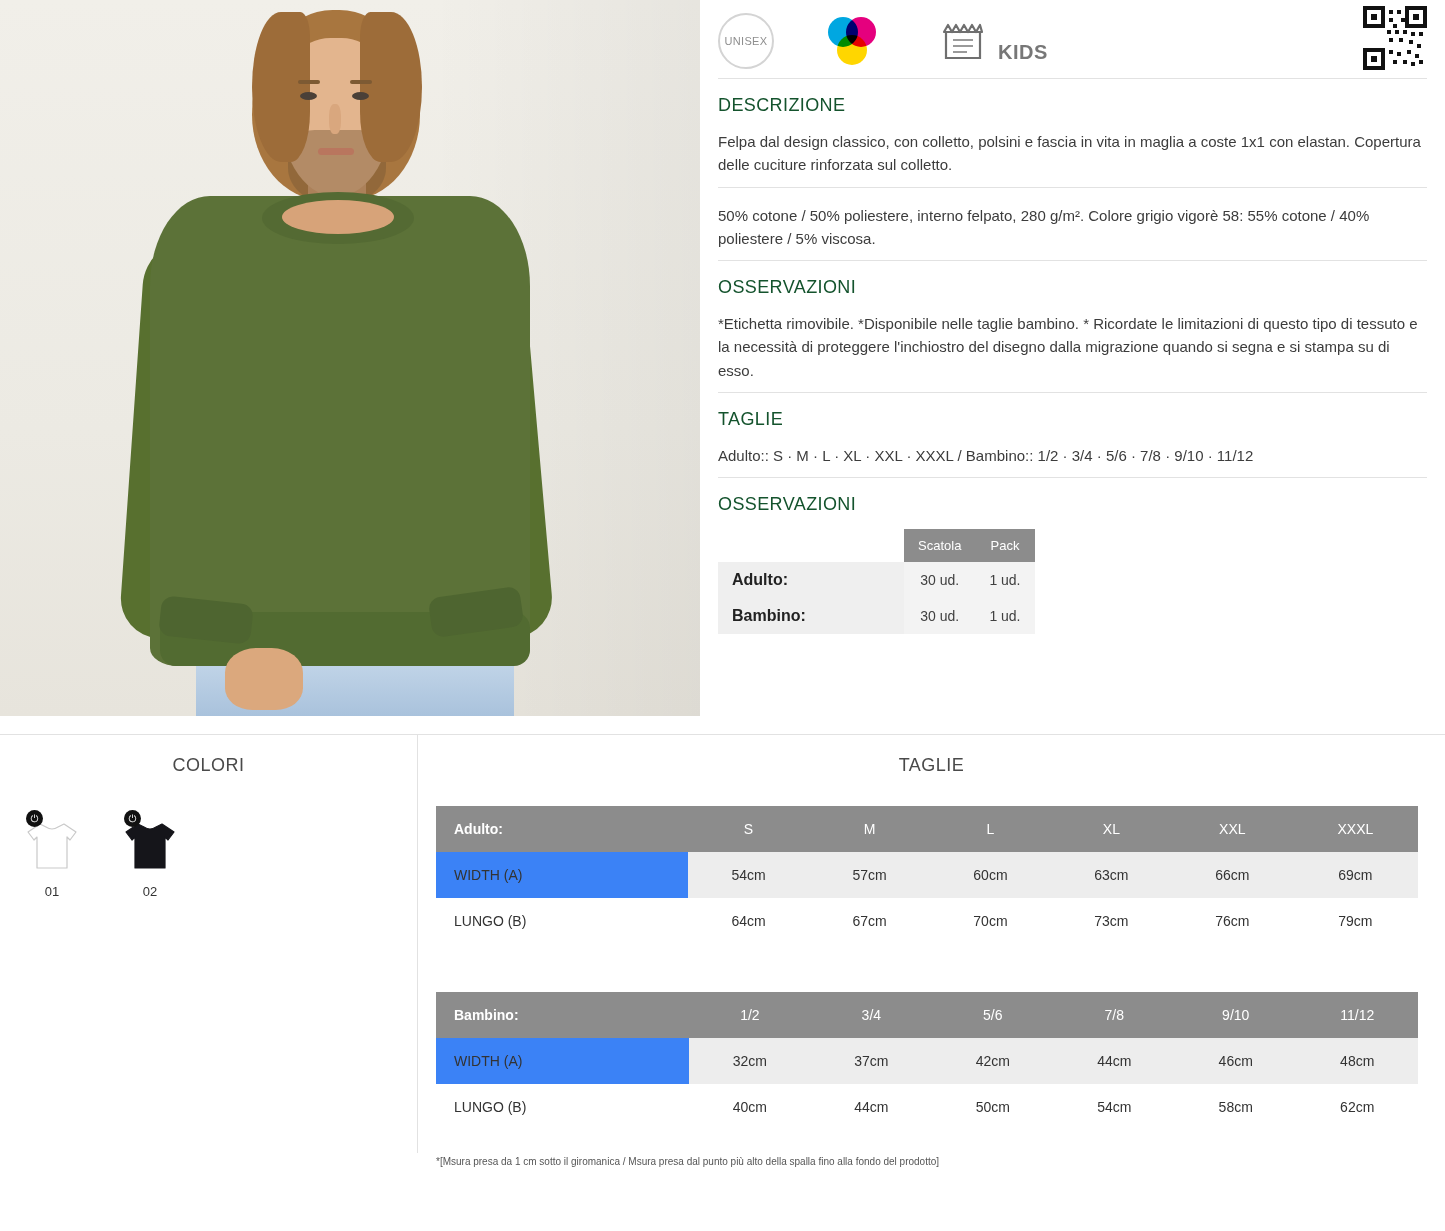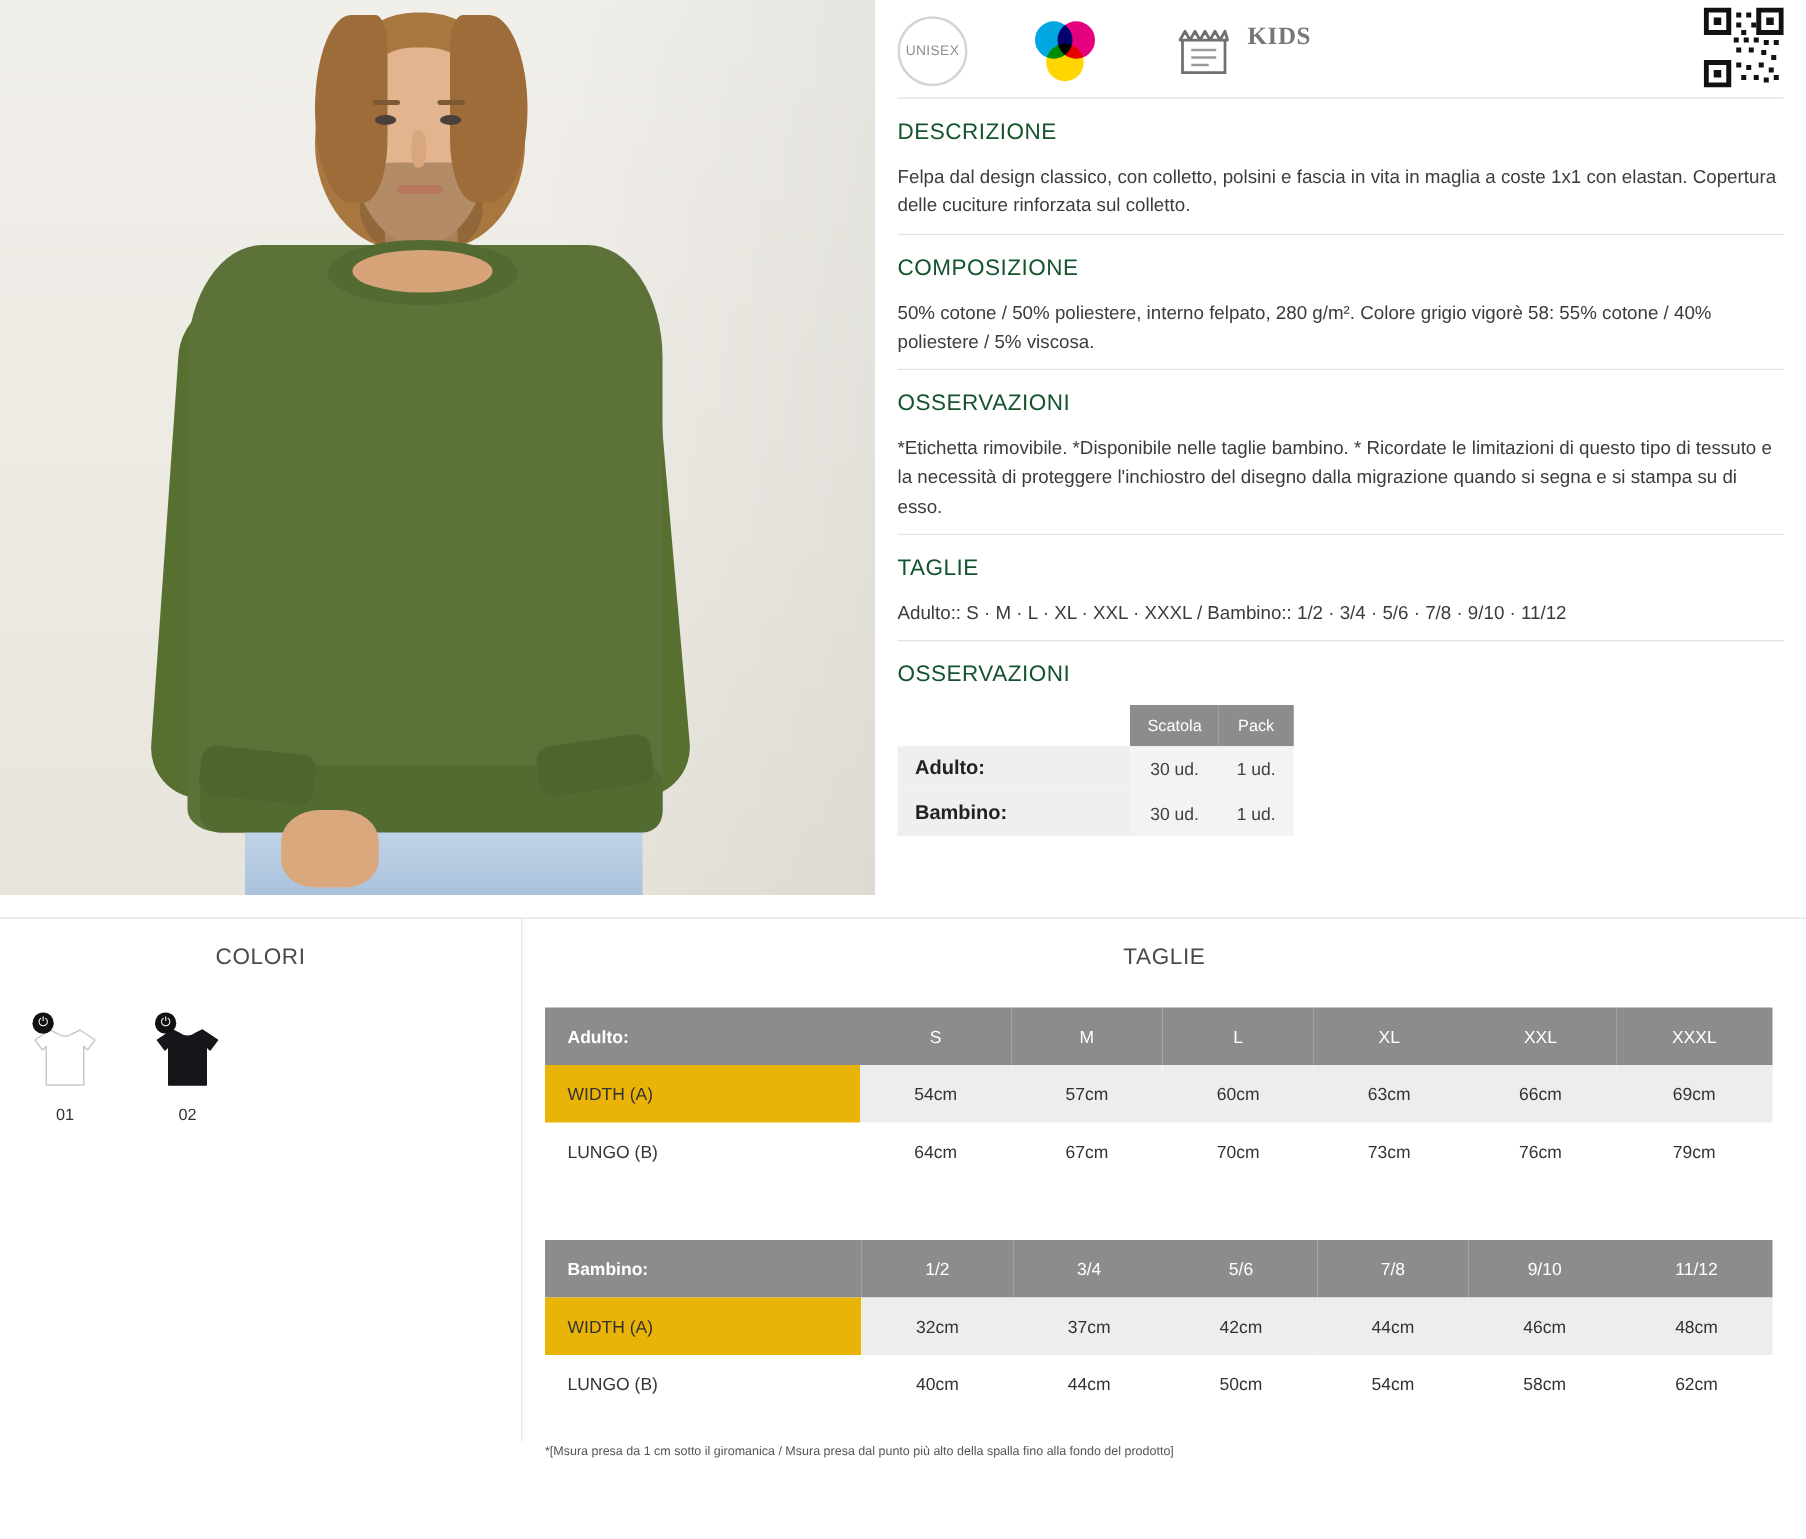--- a/index.html
+++ b/index.html
@@ -71,21 +71,21 @@
     width:56px; height:56px; border:2px solid #d4d4d4; border-radius:50%;
     display:flex; align-items:center; justify-content:center;
     font-size:11px; color:#8e8e8e; letter-spacing:.3px;
   }
   .cmyk { margin-left:22px; width:54px; height:54px; position:relative; }
   .cmyk i { position:absolute; width:30px; height:30px; border-radius:50%; mix-blend-mode:multiply; }
   .cmyk .c { background:#00a7e1; left:0; top:3px; }
   .cmyk .m { background:#e5007e; left:18px; top:3px; }
   .cmyk .y { background:#ffd600; left:9px; top:21px; }
 
-  .kids-wrap { display:flex; align-items:flex-start; margin-left:26px;font-family:Liberation Serif, serif; }
+  .kids-wrap { display:flex; align-items:flex-end; margin-left:26px; }
   .kids-box { width:46px; height:46px; position:relative; }
   .kids-label { font-size:20px; color:#777; font-weight:bold; margin-left:12px; letter-spacing:.5px; }
 
   .care { position:absolute; right:118px; top:14px; display:flex; gap:10px; align-items:center; }
   .qr { position:absolute; right:0; top:6px; width:64px; height:64px; }
 
   
   .sec { border-top: 1px solid #e2e2e2; padding: 16px 0 10px 0; }
   .sec:first-of-type { border-top: none; }
   h3 { margin:0 0 14px 0; font-size: 18px; font-weight: normal; color:#14532d; letter-spacing:.4px; }
@@ -115,21 +115,21 @@
     z-index:3;
   }
 
   
   .sztab { border-collapse: collapse; width: 982px; margin-left: 18px; }
   .sztab th, .sztab td { font-size:14px; font-weight:normal; text-align:center; padding: 15px 6px; }
   .sztab thead th { background:#8c8c8c; color:#fff; }
   .sztab thead th.first { text-align:left; padding-left:18px; font-weight:bold; }
   .sztab td.first { text-align:left; padding-left:18px; color:#333; }
   .sztab tr.alt td { background:#ededed; }
-  .sztab tr.alt td.first { background:#eab308; }
+  .sztab tr.alt td.first { background:#3b82f6; }
   .tab2 { margin-top: 48px; }
   .note { font-size:10px; color:#555; margin: 26px 0 0 18px; }
 
   svg { display:block; }
 </style>
 </head>
 <body>
 
 <div class="top">
 
@@ -222,21 +222,20 @@
         </svg>
       </div>
     </div>
 
     <div class="sec">
       <h3>DESCRIZIONE</h3>
       <p>Felpa dal design classico, con colletto, polsini e fascia in vita in maglia a coste 1x1 con elastan. Copertura delle cuciture rinforzata sul colletto.</p>
     </div>
 
     <div class="sec">
-      <h3>COMPOSIZIONE</h3>
       <p>50% cotone / 50% poliestere, interno felpato, 280 g/m². Colore grigio vigorè 58: 55% cotone / 40% poliestere / 5% viscosa.</p>
     </div>
 
     <div class="sec">
       <h3>OSSERVAZIONI</h3>
       <p>*Etichetta rimovibile. *Disponibile nelle taglie bambino. * Ricordate le limitazioni di questo tipo di tessuto e la necessità di proteggere l'inchiostro del disegno dalla migrazione quando si segna e si stampa su di esso.</p>
     </div>
 
     <div class="sec">
       <h3>TAGLIE</h3>

